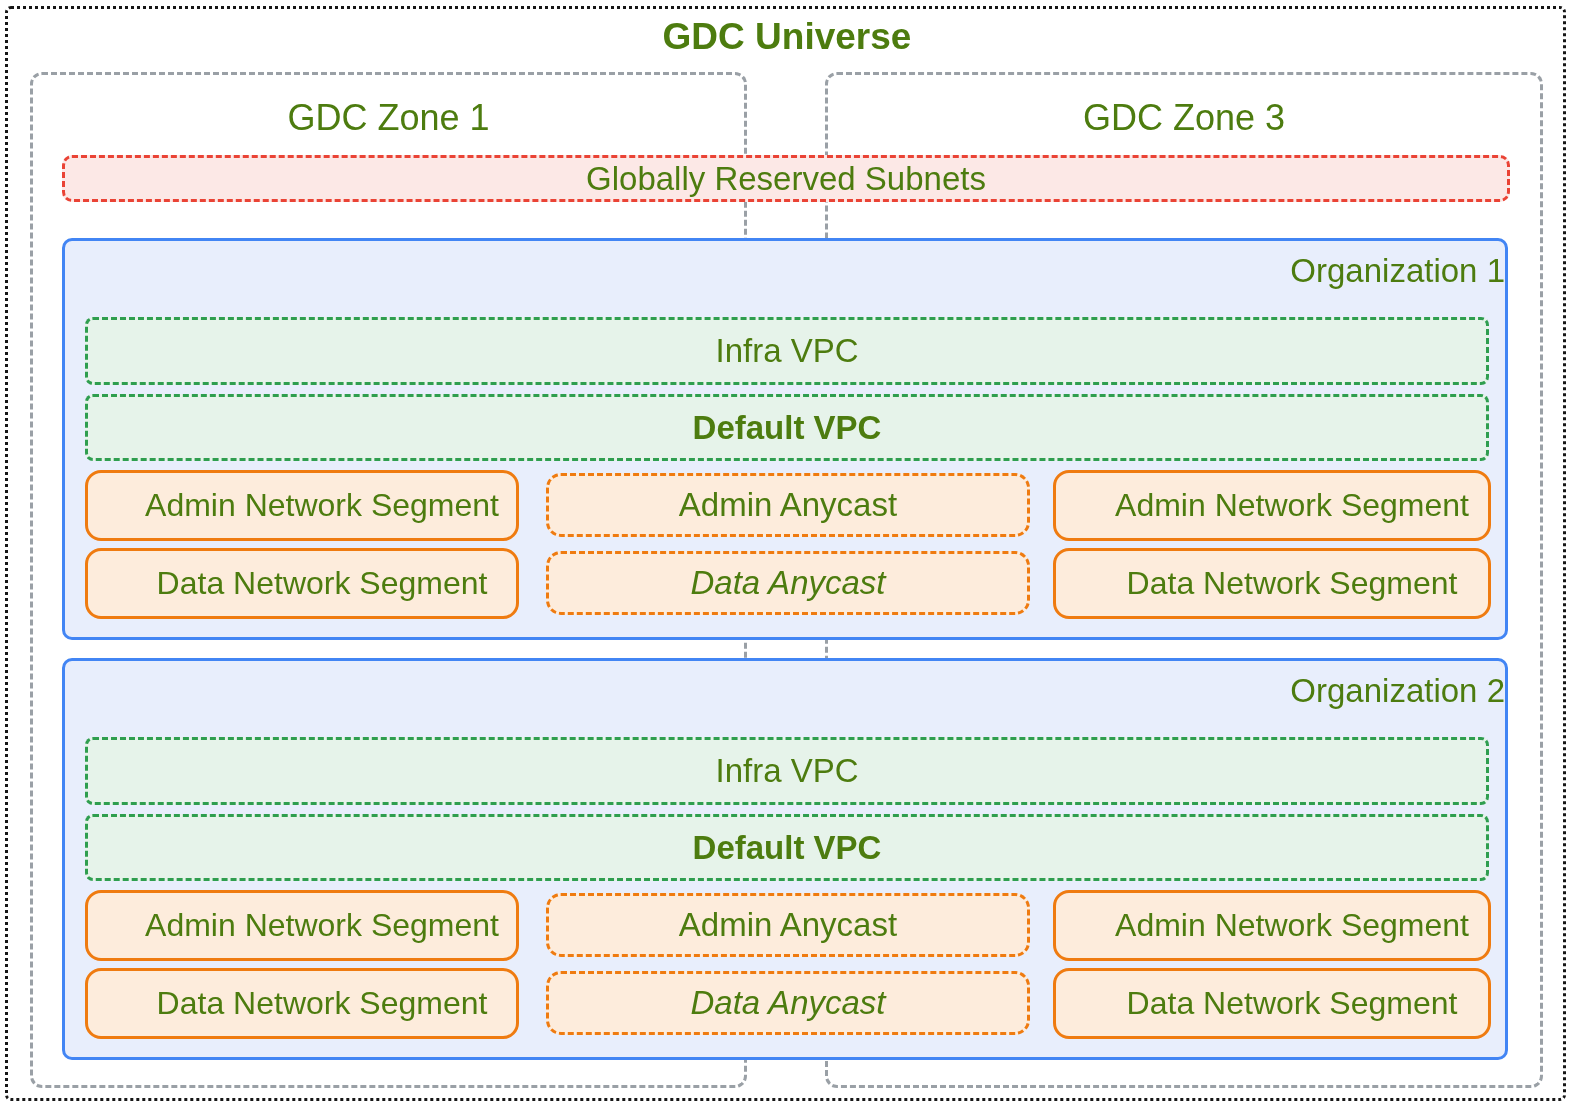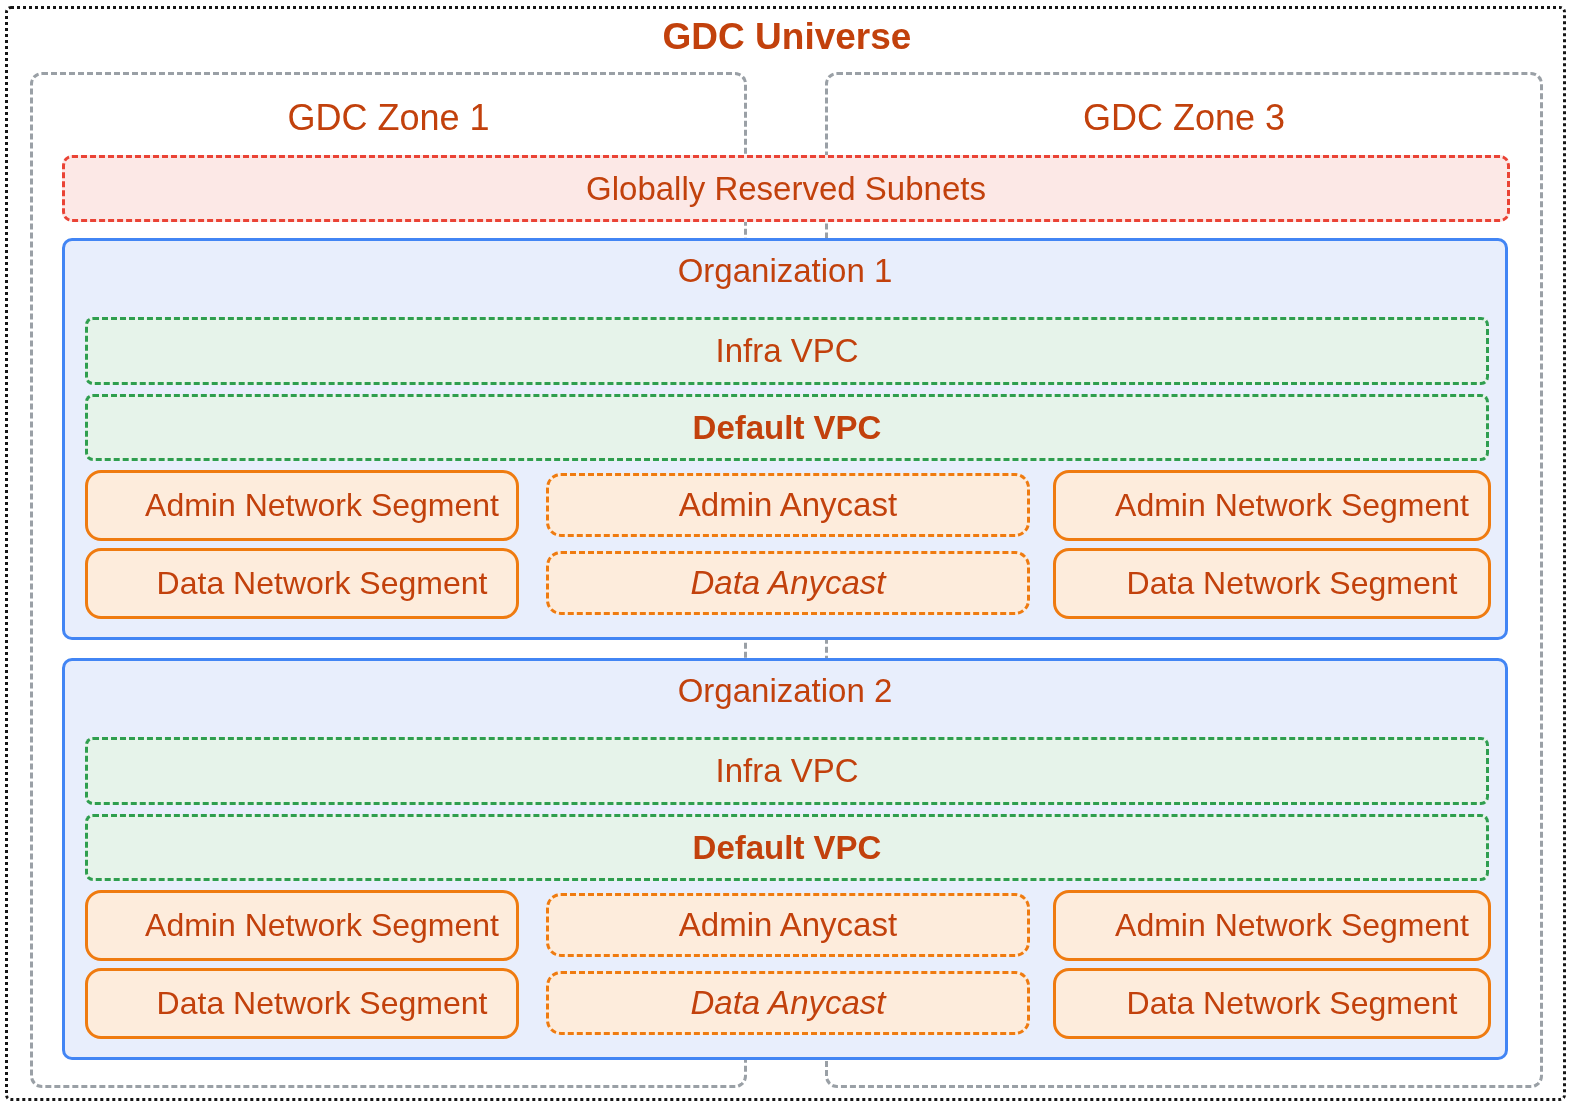--- a/index.html
+++ b/index.html
@@ -2,21 +2,21 @@
 <html><head>
 <meta charset="utf-8">
 <style>
   html, body { margin: 0; padding: 0; background: #ffffff; }
   .canvas {
     position: relative;
     width: 1574px;
     height: 1110px;
     background: #ffffff;
     font-family: "Liberation Sans", sans-serif;
-    color: #c2410c;
+    color: #4d7c0f;
     overflow: hidden;
   }
   .abs { position: absolute; box-sizing: border-box; }
   .center { display: flex; align-items: center; justify-content: center; text-align: center; }
 
   
   .universe {
     left: 5px; top: 6px; width: 1561px; height: 1095px;
     border: 3px dotted #161616; border-radius: 6px;
   }
@@ -32,35 +32,35 @@
   }
   .zone-1 { left: 30px; }
   .zone-2 { left: 825px; width: 718px; }
   .zone-title {
     left: 0; top: 22px; width: 100%;
     font-size: 36px; font-weight: normal; text-align: center;
   }
 
   
   .grs {
-    left: 62px; top: 155px; width: 1448px; height: 67px;
+    left: 62px; top: 155px; width: 1448px; height: 47px;
     background: #fce8e6; border: 3px dashed #ea4335; border-radius: 10px;
     font-size: 33px;
   }
 
   
   .org {
     left: 62px; width: 1446px; height: 402px;
     background: #e8eefc; border: 3px solid #4285f4; border-radius: 10px;
   }
   .org-1 { top: 238px; }
   .org-2 { top: 658px; }
   .org-title {
     left: 0; top: 11px; width: 100%;
-    font-size: 33px; text-align: center;
+    font-size: 33px; text-align: right;
   }
 
   
   .vpc {
     left: 20px; width: 1404px; height: 68px;
     background: #e6f3ea; border: 3px dashed #2f9e4f; border-radius: 8px;
     font-size: 33px;
   }
   .vpc-infra { top: 76px; }
   .vpc-default { top: 153px; height: 67px; font-weight: bold; }

